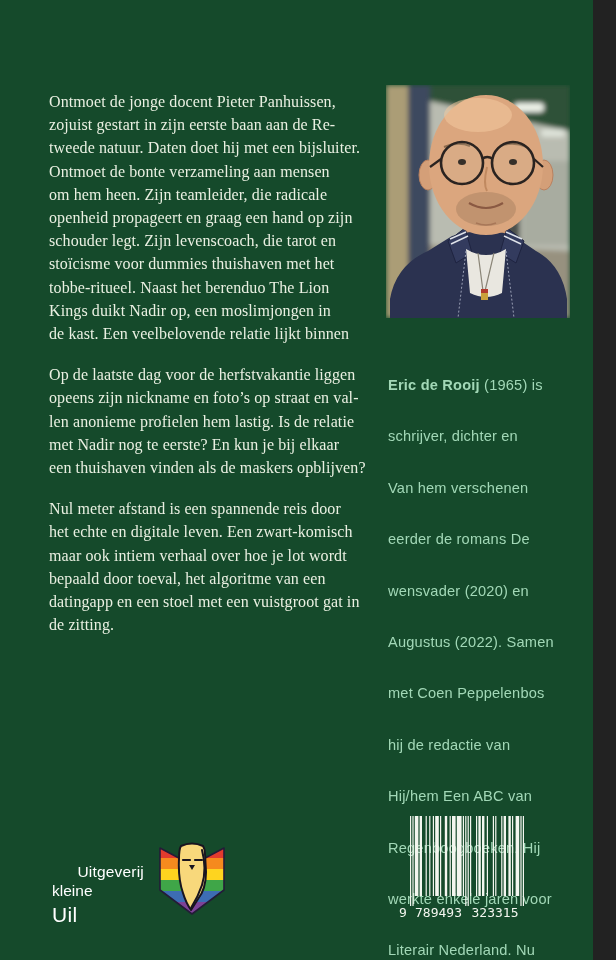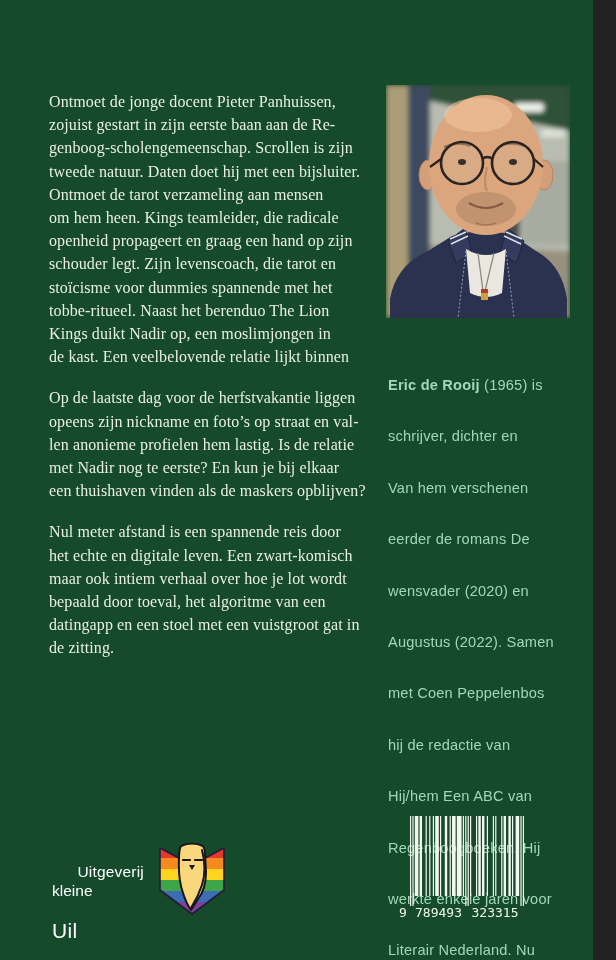--- a/index.html
+++ b/index.html
@@ -36,45 +36,44 @@
   
   .publisher-text{
     position:absolute;left:52px;top:864px;width:92px;
     text-align:right;color:var(--logo-text,#fff);
     font-family:"Liberation Sans","DejaVu Sans",sans-serif;
     font-weight:400;line-height:1;
   }
   .publisher-text .l1{font-size:15.5px;letter-spacing:0.2px;}
   .publisher-text .l2{margin-top:3px;display:flex;justify-content:flex-end;align-items:baseline;gap:6px;flex-direction:column;}
   .publisher-text .l2 .small{font-size:15.5px;}
-  .publisher-text .l2 .large{font-size:21px;letter-spacing:0.3px;margin-top:16px;}
+  .publisher-text .l2 .large{font-size:21px;letter-spacing:0.3px;}
   .owl-logo{position:absolute;left:158px;top:841px;width:68px;height:76px;}
   
   .barcode{position:absolute;left:398px;top:816px;width:132px;height:104px;}
   .barcode text{
     font-family:"DejaVu Sans Mono","Liberation Mono",monospace;
     font-size:13px;fill:var(--barcode,#f3f6ef);
   }
 </style>
 </head>
 <body>
 
 <div class="cover">
 
   <div class="synopsis" id="synopsis">
       <div class="paragraph">
         <div class="line">Ontmoet de jonge docent Pieter Panhuissen,</div>
         <div class="line">zojuist gestart in zijn eerste baan aan de Re-</div>
-        <div class="line">genboog-scholengemeenschap. Scrollen is zijn</div>
         <div class="line">tweede natuur. Daten doet hij met een bijsluiter.</div>
-        <div class="line">Ontmoet de tarot verzameling aan mensen</div>
-        <div class="line">om hem heen. Kings teamleider, die radicale</div>
+        <div class="line">Ontmoet de bonte verzameling aan mensen</div>
+        <div class="line">om hem heen. Zijn teamleider, die radicale</div>
         <div class="line">openheid propageert en graag een hand op zijn</div>
         <div class="line">schouder legt. Zijn levenscoach, die tarot en</div>
-        <div class="line">stoïcisme voor dummies spannende met het</div>
+        <div class="line">stoïcisme voor dummies thuishaven met het</div>
         <div class="line">tobbe-ritueel. Naast het berenduo The Lion</div>
         <div class="line">Kings duikt Nadir op, een moslimjongen in</div>
         <div class="line">de kast. Een veelbelovende relatie lijkt binnen</div>
       </div>
       <div class="paragraph">
         <div class="line">Op de laatste dag voor de herfstvakantie liggen</div>
         <div class="line">opeens zijn nickname en foto’s op straat en val-</div>
         <div class="line">len anonieme profielen hem lastig. Is de relatie</div>
         <div class="line">met Nadir nog te eerste? En kun je bij elkaar</div>
         <div class="line">een thuishaven vinden als de maskers opblijven?</div>

